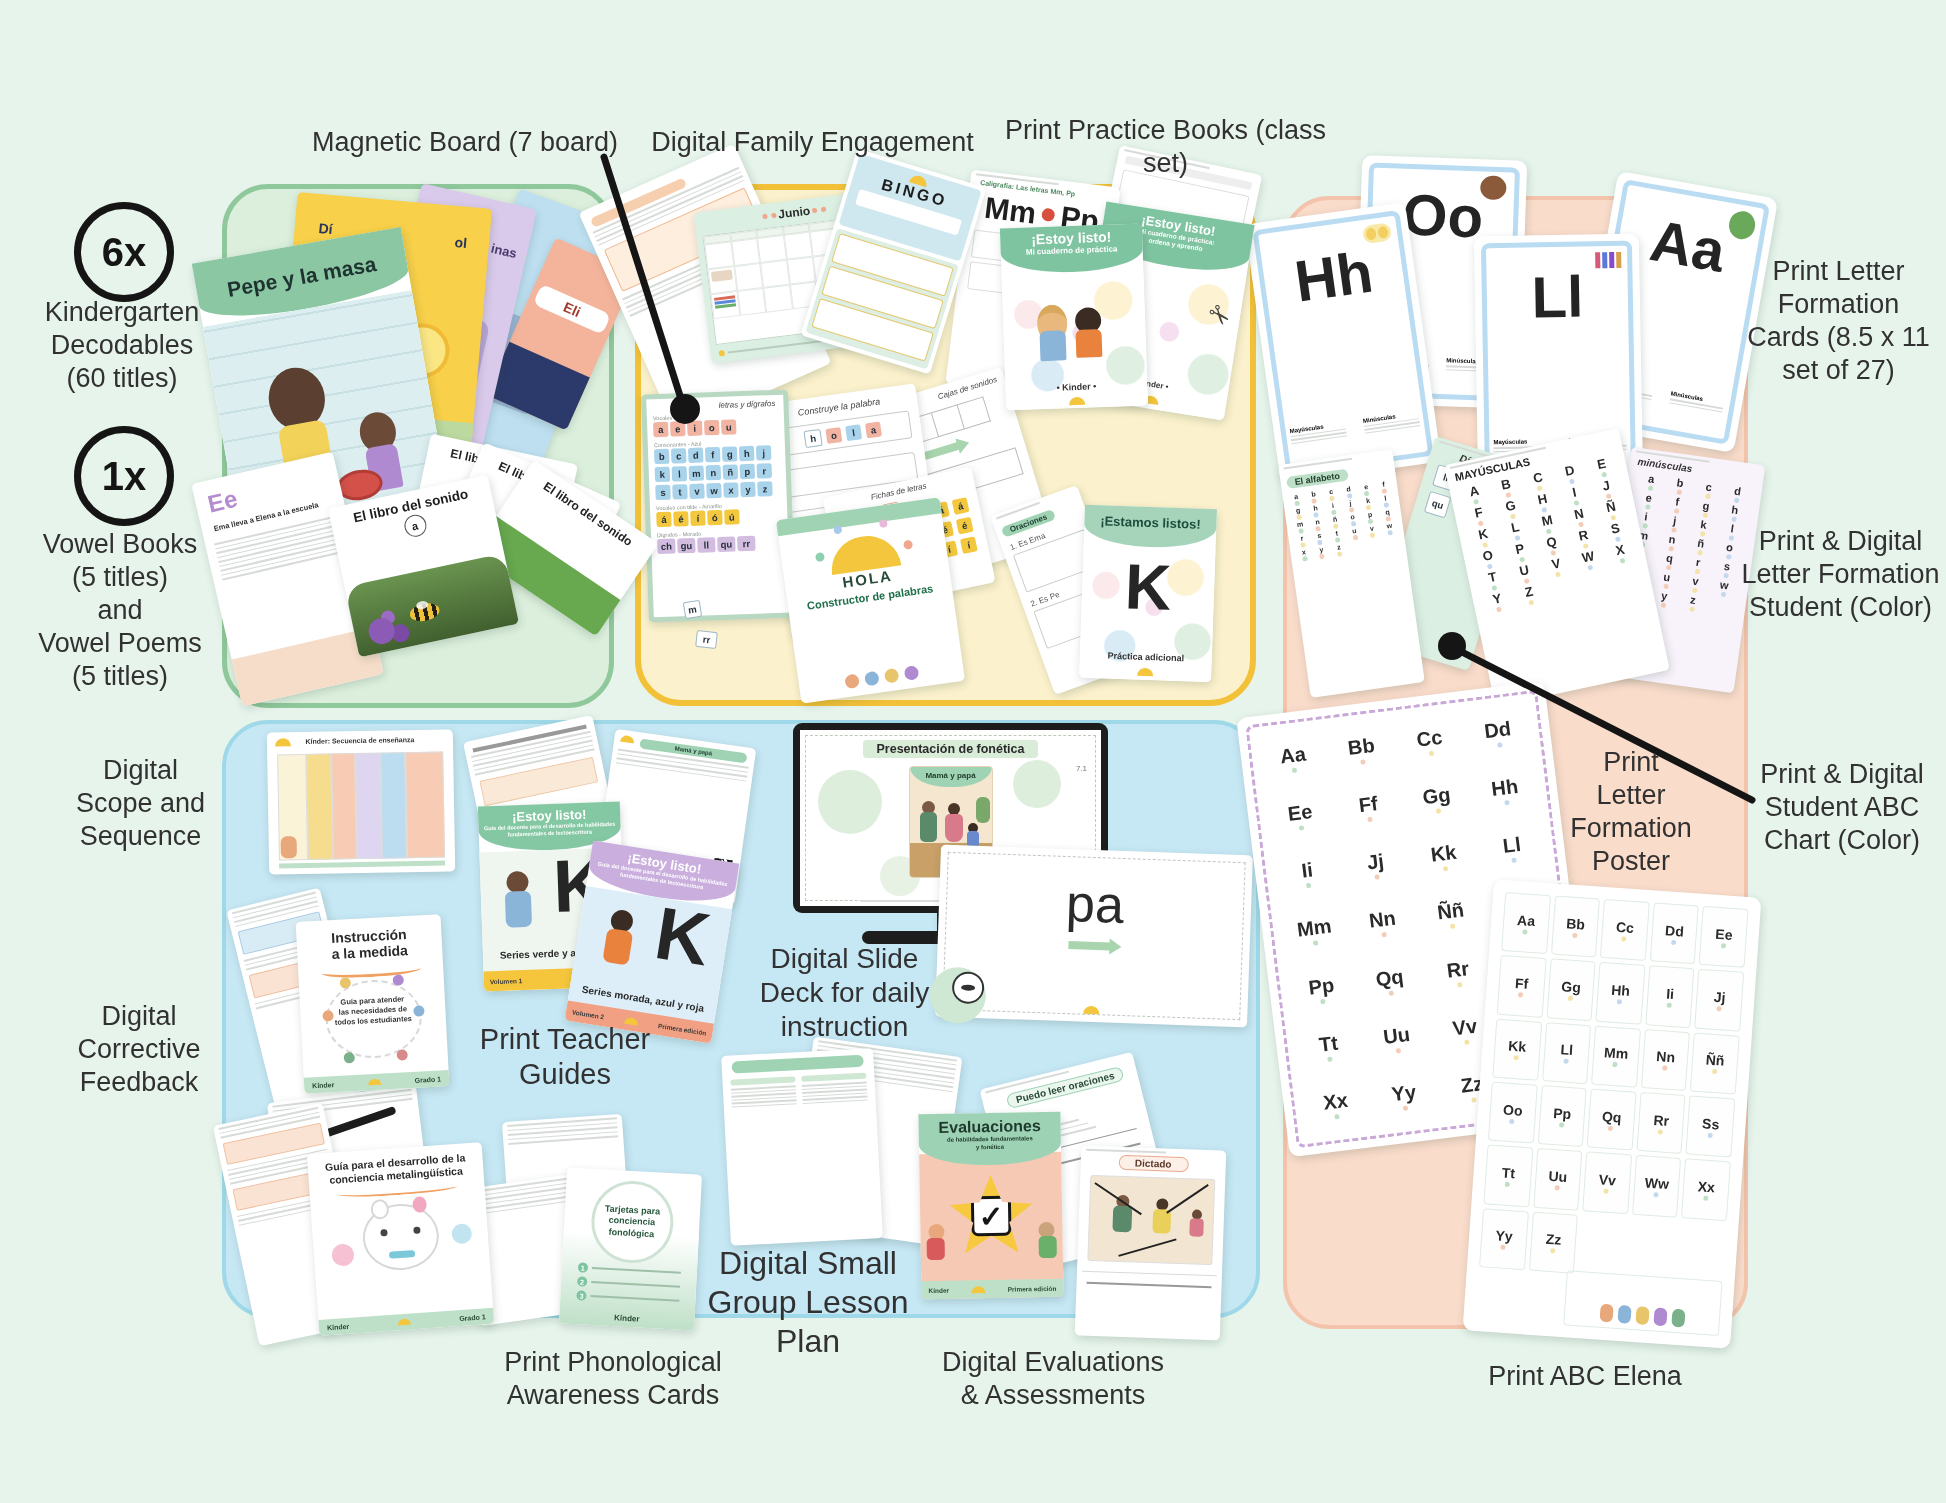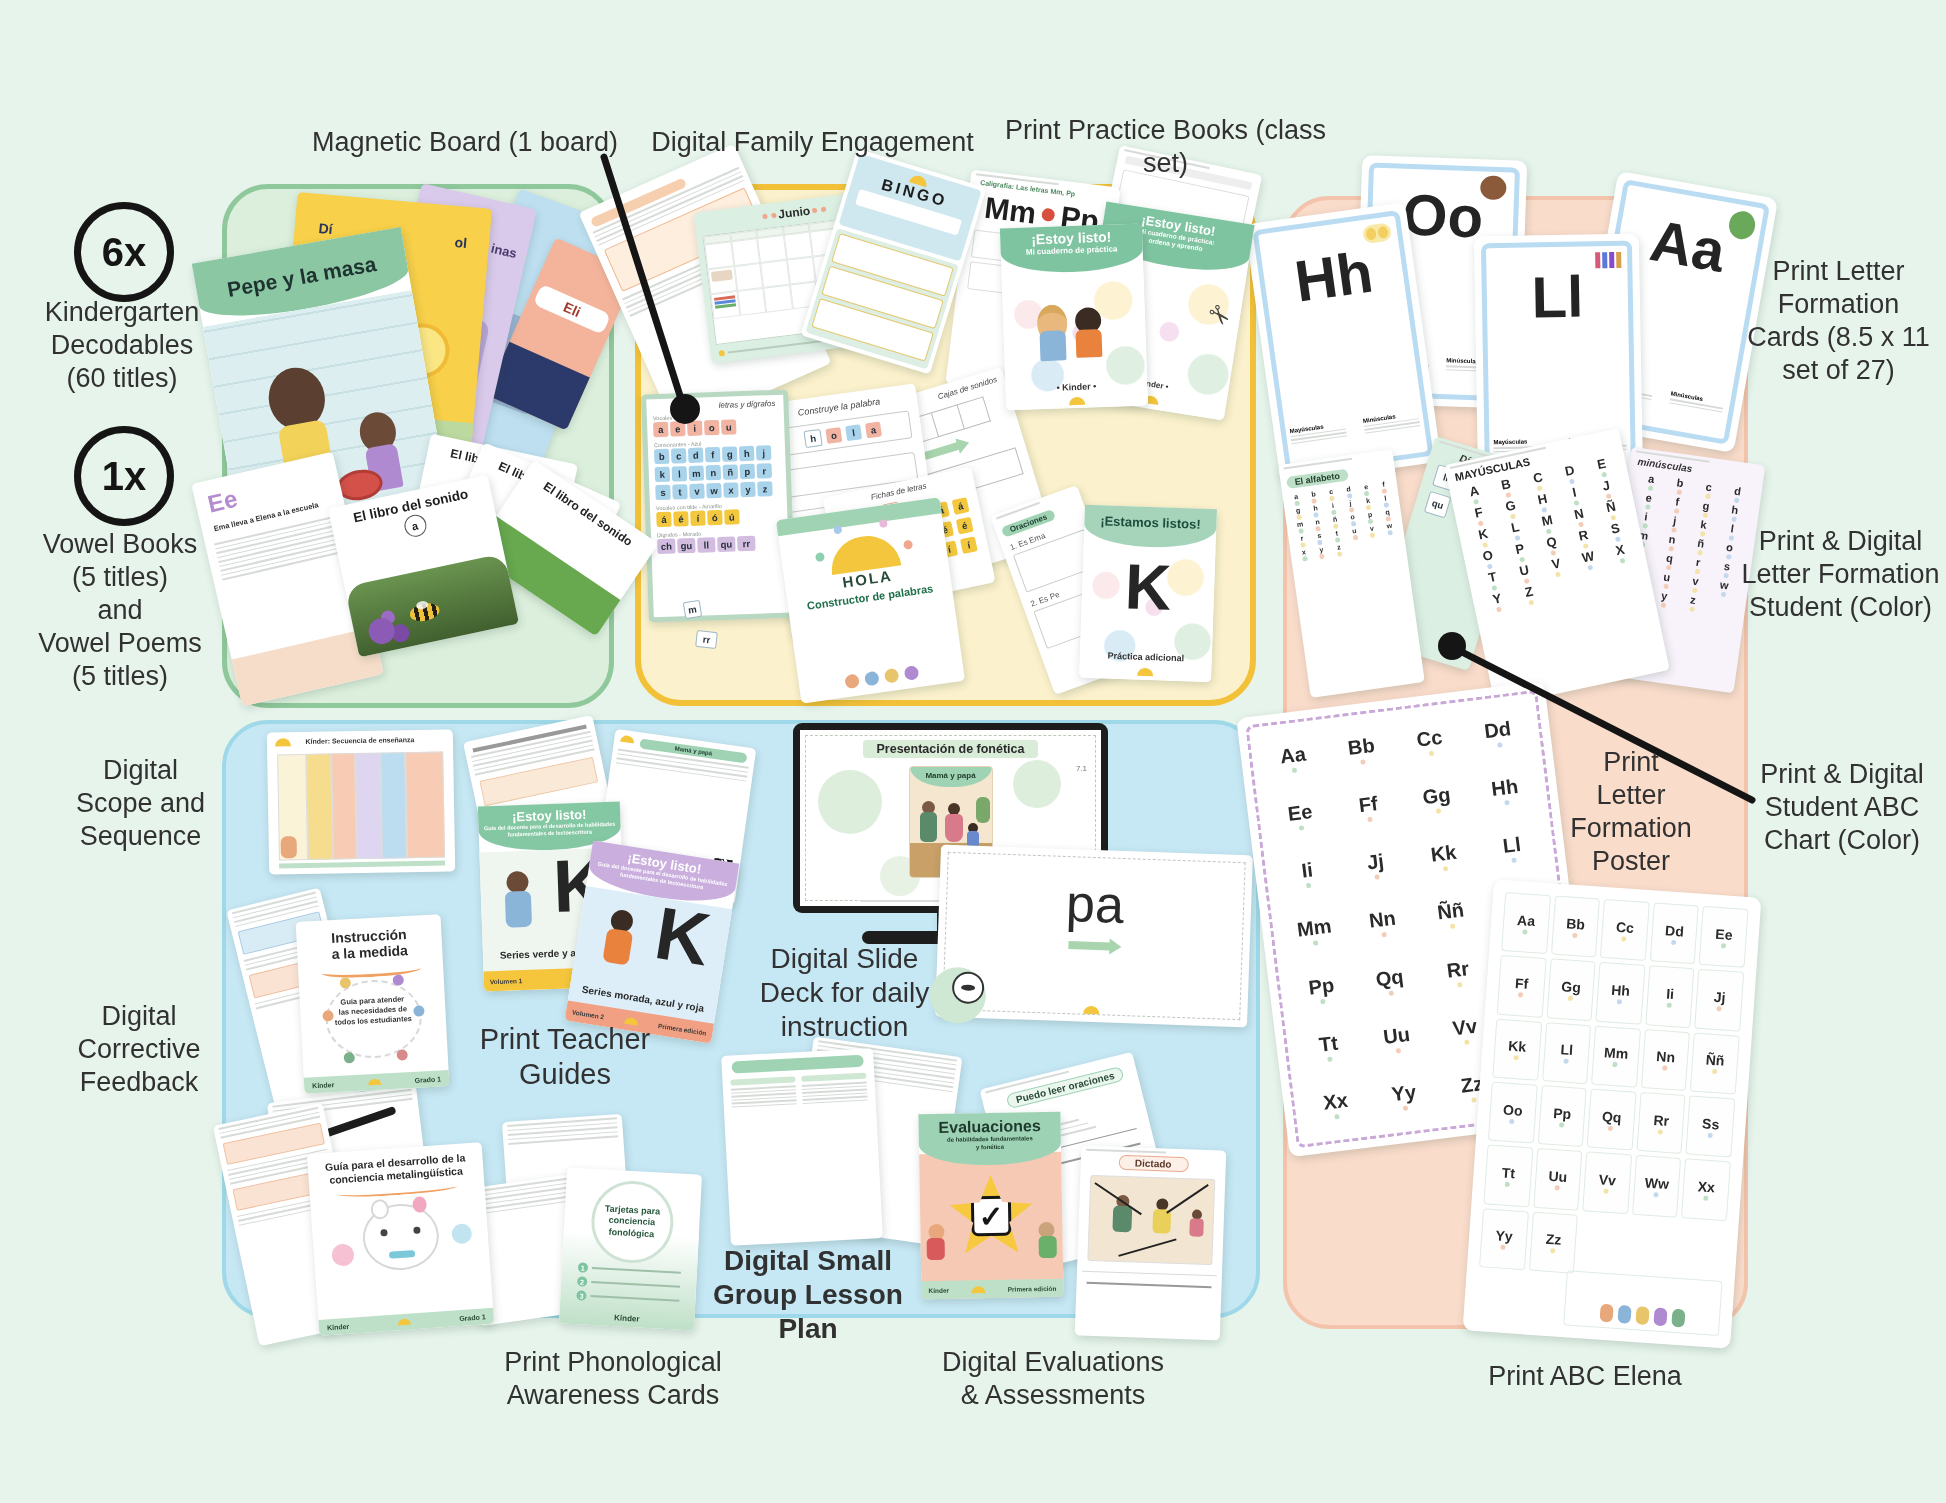--- a/index.html
+++ b/index.html
@@ -41,21 +41,21 @@
   .chk{width:34px;height:34px;border:3px solid #161616;border-radius:7px;background:#fff;display:flex;align-items:center;justify-content:center;font-size:30px;font-weight:800;color:#161616;}
   .lips{width:28px;height:28px;border:2px solid #333;border-radius:50%;background:#fff;display:flex;align-items:center;justify-content:center;}
   .lips i{width:14px;height:6px;background:#333;border-radius:50%;}
   svg.lines{position:absolute;left:0;top:0;z-index:40;pointer-events:none;}
 </style>
 </head>
 <body>
 
 <div id="canvas">
 
-  <div class="lbl" style="left:300px;top:126px;width:330px;">Magnetic Board (1 board)</div>
+  <div class="lbl" style="left:300px;top:126px;width:330px;">Magnetic Board (7 board)</div>
   <div class="lbl" style="left:650px;top:126px;width:325px;">Digital Family Engagement</div>
   <div class="lbl" style="left:988px;top:114px;width:355px;">Print Practice Books (class set)</div>
 
   <div class="badge" style="left:74px;top:202px;">6x</div>
   <div class="lbl" style="left:28px;top:296px;width:188px;">Kindergarten
 Decodables
 (60 titles)</div>
   <div class="badge" style="left:74px;top:426px;">1x</div>
   <div class="lbl" style="left:30px;top:528px;width:180px;">Vowel Books
 (5 titles)
@@ -1205,21 +1205,21 @@
           <div style="height:6px;background:#cfe8d4;border-radius:3px;margin-bottom:3px;"></div>
           <div class="tline" style="margin:2px 0;"></div>
           <div class="tline" style="margin:2px 0;"></div>
           <div class="tline" style="margin:2px 0;"></div>
           <div class="tline" style="margin:2px 0;"></div>
           <div class="tline" style="margin:2px 0;"></div>
           <div class="tline" style="margin:2px 0;"></div>
         </div>
     </div>
   </div>
-  <div class="lbl" style="left:698px;top:1244px;width:220px;font-size:28px;z-index:30;font-weight:bold;">Digital Small
+  <div class="lbl" style="left:698px;top:1244px;width:220px;font-size:32px;z-index:30;">Digital Small
 Group Lesson Plan</div>
 
   <div class="card" style="left:272px;top:1094px;width:150px;height:92px;transform:rotate(-7deg);z-index:3;">
     <div class="tline"></div>
       <div class="tline"></div>
       <div class="tline"></div>
     <div style="position:absolute;left:10px;top:30px;width:118px;height:8px;background:#1c1c1c;border-radius:4px;transform:rotate(-12deg);"></div>
   </div>
   <div class="card" style="left:235px;top:1112px;width:112px;height:225px;transform:rotate(-12deg);z-index:4;">
     <div class="tline"></div>

